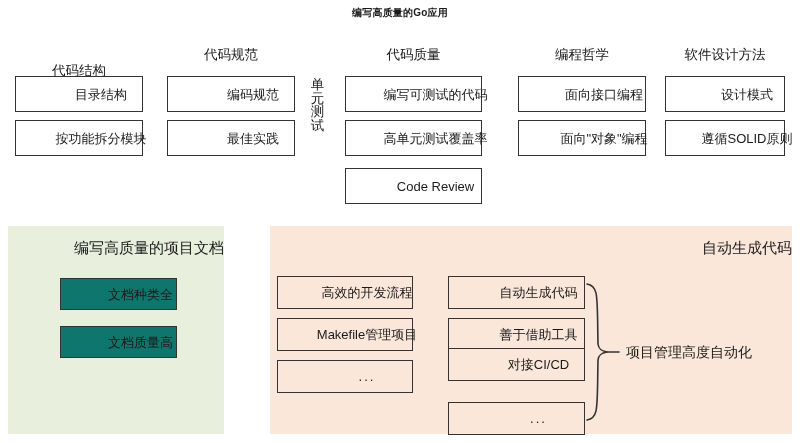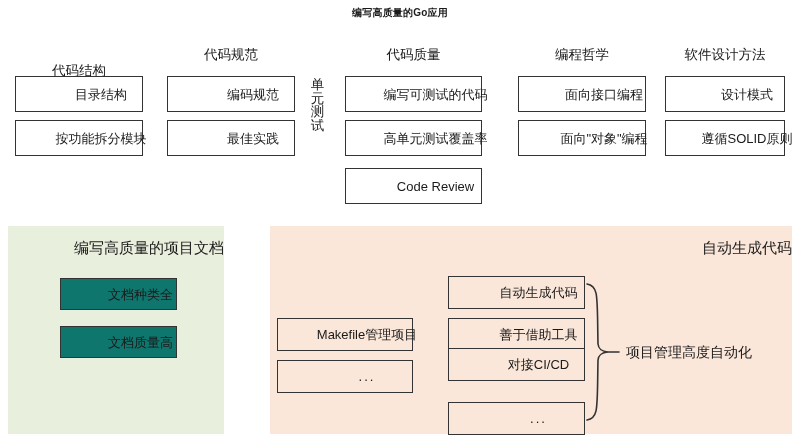--- a/index.html
+++ b/index.html
@@ -116,20 +116,21 @@
   <div class="node" style="left:665px; top:120px; width:120px; height:36px;">遵循SOLID原则</div>
 
   <div class="panel panel-green" style="left:8px; top:226px; width:216px; height:208px;"></div>
   <div class="panel-title" style="left:8px; top:239px; width:216px;">编写高质量的项目文档</div>
   <div class="node tinted-green" style="left:60px; top:278px; width:117px; height:32px;">文档种类全</div>
   <div class="node tinted-green" style="left:60px; top:326px; width:117px; height:32px;">文档质量高</div>
 
   <div class="panel panel-orange" style="left:270px; top:226px; width:522px; height:208px;"></div>
   <div class="panel-title" style="left:270px; top:239px; width:522px;">自动生成代码</div>
 
+  <div class="node tinted-orange" style="left:277px; top:276px; width:136px; height:33px;">高效的开发流程</div>
   <div class="node tinted-orange" style="left:277px; top:318px; width:136px; height:33px;">Makefile管理项目</div>
   <div class="node tinted-orange dots" style="left:277px; top:360px; width:136px; height:33px;">...</div>
 
   <div class="node tinted-orange" style="left:448px; top:276px; width:137px; height:33px;">自动生成代码</div>
   <div class="node tinted-orange" style="left:448px; top:318px; width:137px; height:33px;">善于借助工具</div>
   <div class="node tinted-orange" style="left:448px; top:348px; width:137px; height:33px;">对接CI/CD</div>
   <div class="node tinted-orange dots" style="left:448px; top:402px; width:137px; height:33px;">...</div>
 
   <svg class="brace" style="left:585px; top:282px;" width="44" height="140" viewBox="0 0 44 140">
     <path d="M2,2 C14,4 12,14 13,62 C13.6,67 16,69 22,70 C16,71 13.6,73 13,78 C12,126 14,136 2,138" fill="none" stroke="#333333" stroke-width="1.6" stroke-linecap="round" stroke-linejoin="round"></path>

